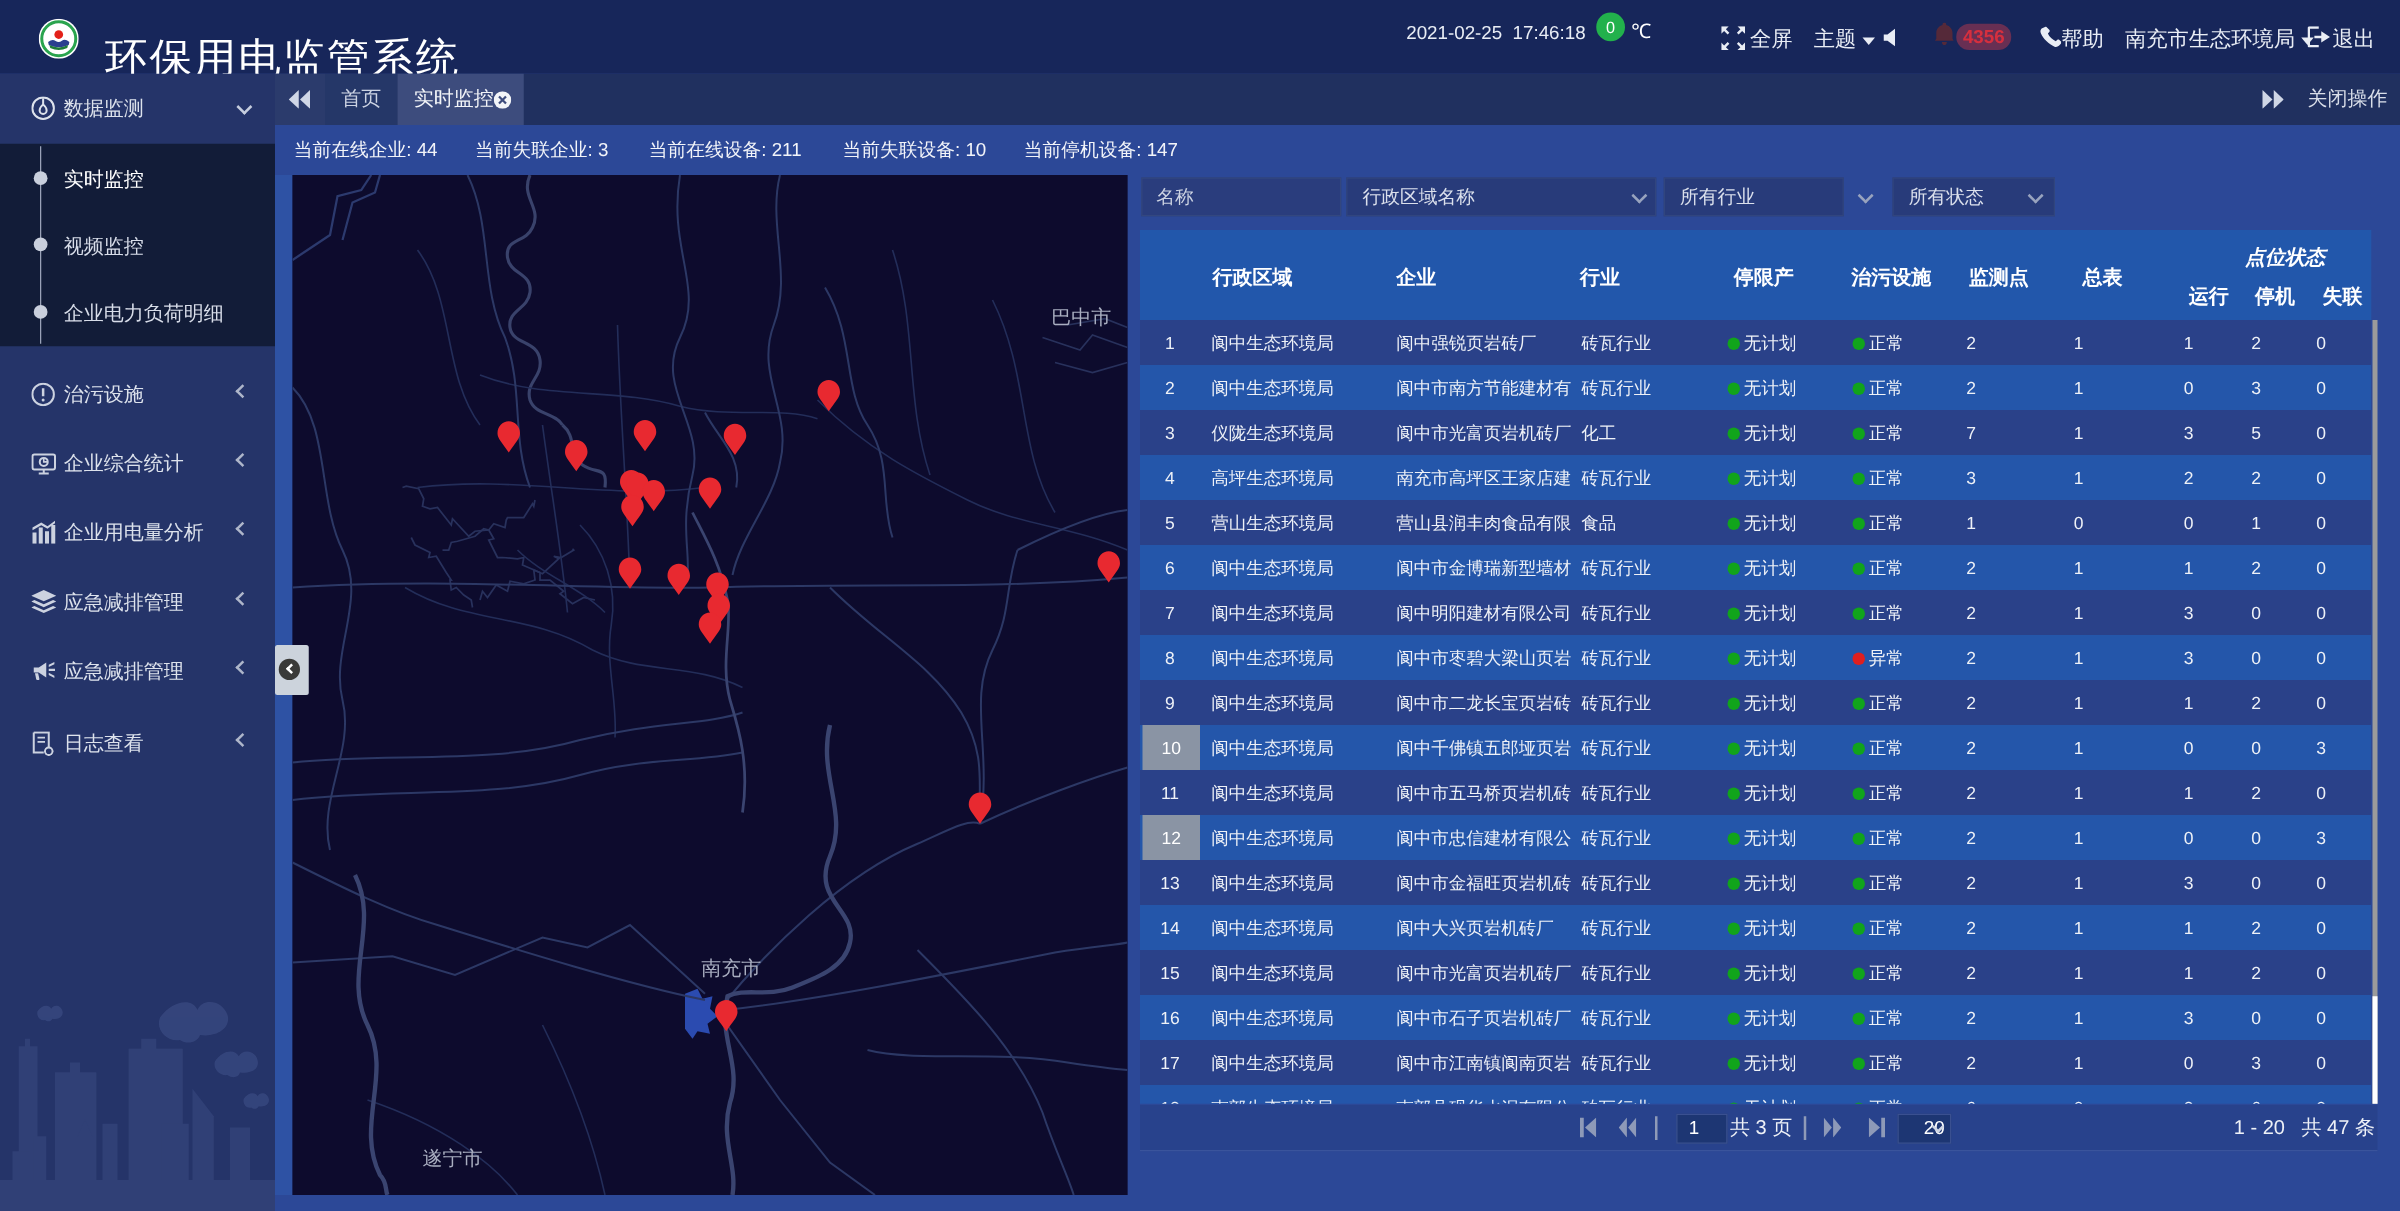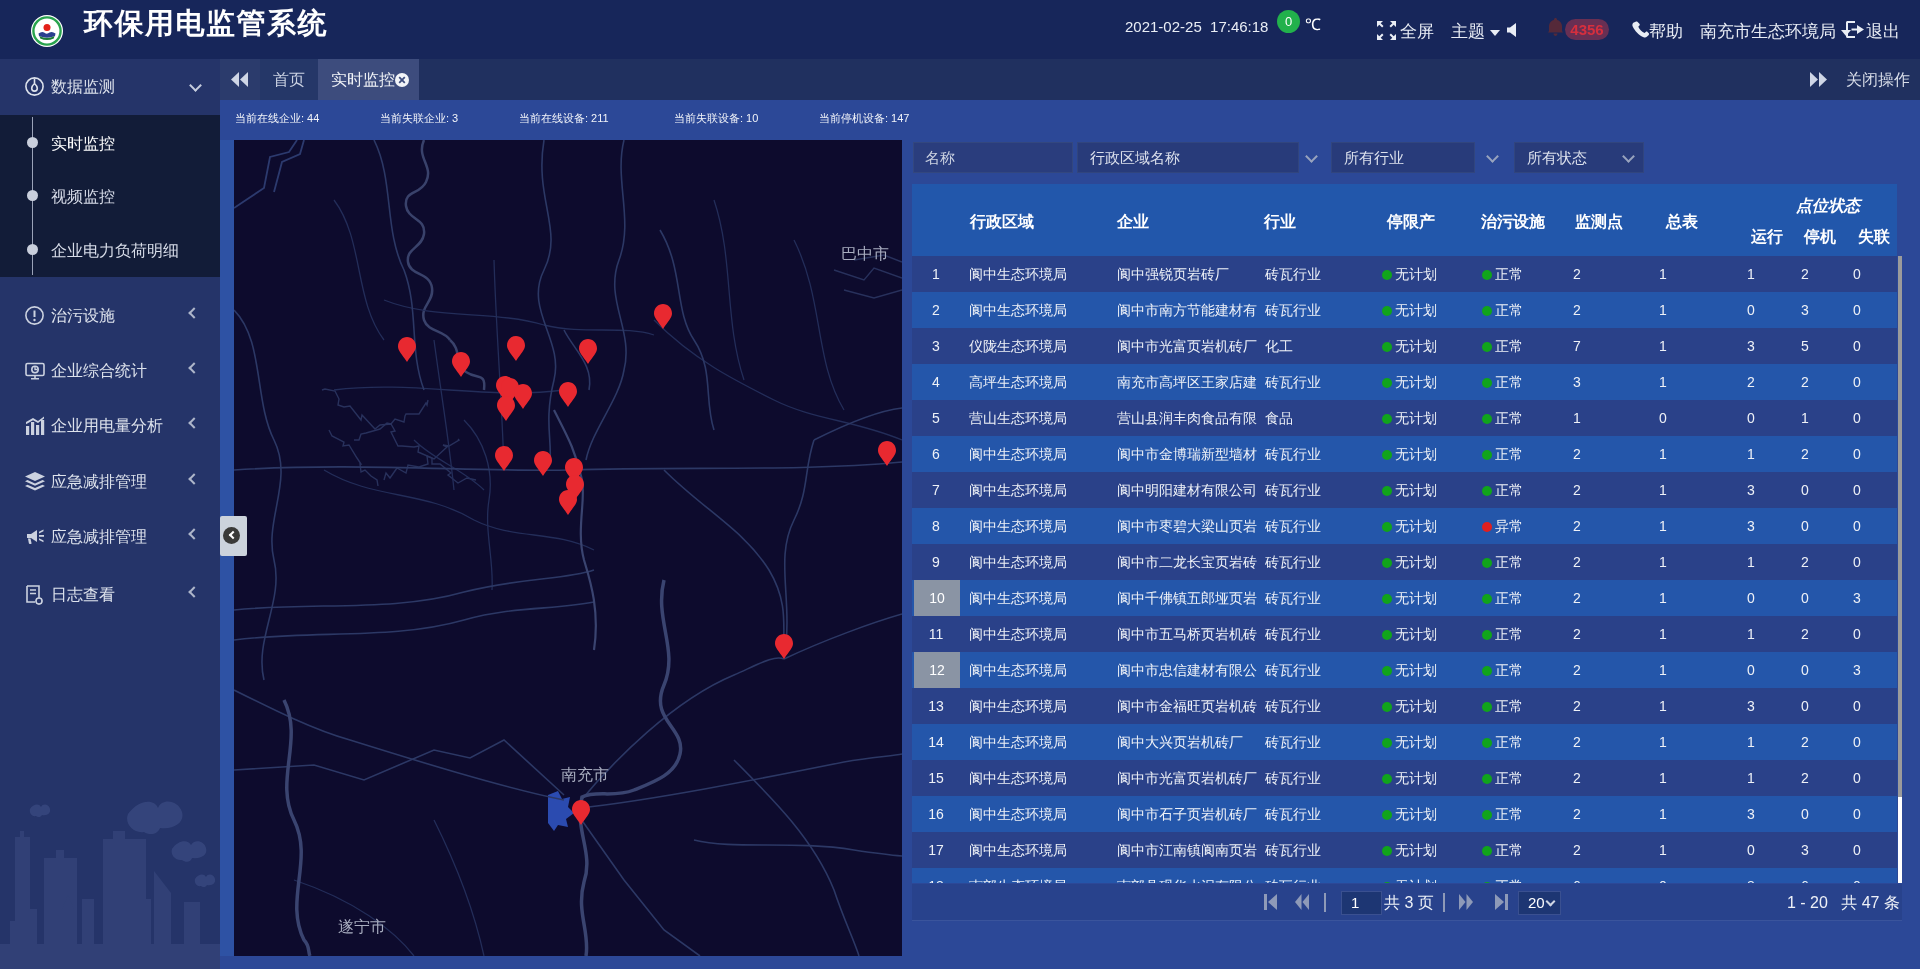--- a/index.html
+++ b/index.html
@@ -1,21 +1,21 @@
 <!DOCTYPE html>
 <html lang="zh"><head>
 <meta charset="utf-8">
 <title>环保用电监管系统</title>
 <style>
 *{margin:0;padding:0;box-sizing:border-box}
 html,body{width:1920px;height:969px;overflow:hidden;font-family:"Liberation Sans",sans-serif;background:#2c4897}
 .abs{position:absolute}
 
 #header{position:absolute;left:0;top:0;width:1920px;height:59px;background:#17265a}
-#title{position:absolute;left:84px;top:4px;font-size:29px;font-weight:bold;color:#fff;letter-spacing:1.5px}
+#title{position:absolute;left:84px;top:24px;font-size:34px;font-weight:normal;color:#fff;letter-spacing:1.5px}
 #hdrtime{position:absolute;left:1125px;top:18px;font-size:15px;color:#e9edf5}
 #tempc{position:absolute;left:1277px;top:10px;width:23px;height:23px;border-radius:50%;background:#22b14c;color:#fff;font-size:13px;text-align:center;line-height:23px}
 #celsius{position:absolute;left:1305px;top:13px;font-size:16px;color:#fff}
 .hitem{position:absolute;top:20px;font-size:17px;color:#e9edf5;white-space:nowrap}
 .caret{display:inline-block;width:0;height:0;border-left:5px solid transparent;border-right:5px solid transparent;border-top:6px solid #e9edf5;vertical-align:middle;margin-left:5px}
 #badge{position:absolute;left:1565px;top:19px;width:44px;height:21px;border-radius:11px;background:rgba(185,55,75,.5);color:#d62f3e;font-size:15px;font-weight:bold;text-align:center;line-height:21px}
 
 #sidebar{position:absolute;left:0;top:59px;width:220px;height:910px;background:#253469;overflow:hidden}
 .mitem{position:absolute;left:0;width:220px;height:56px;color:#dde2ec;font-size:16px}
 .mitem .txt{position:absolute;left:51px;top:18px}
@@ -28,21 +28,21 @@
 .sitem{position:absolute;left:51px;font-size:16px;color:#d8dde9;white-space:nowrap}
 #citysil{position:absolute;left:0;bottom:0;width:220px;height:210px;opacity:.8}
 
 #tabbar{position:absolute;left:220px;top:59px;width:1700px;height:41px;background:#20305f}
 #tbBack{position:absolute;left:0;top:0;width:40px;height:41px;background:#2b3b6c}
 #tabHome{position:absolute;left:40px;top:0;width:58px;height:41px;background:#253768;color:#ccd3e3;font-size:16px;text-align:center;line-height:41px}
 #tabLive{position:absolute;left:98px;top:0;width:101px;height:41px;background:#3d4c7d;color:#f2f4f8;font-size:16px;line-height:41px}
 #tbRight{position:absolute;right:10px;top:0;height:41px;color:#d9dee9;font-size:16px;line-height:41px}
 
 #content{position:absolute;left:220px;top:100px;width:1700px;height:869px;background:#2c4897}
-#stats{position:absolute;left:0;top:0;width:1700px;height:40px;color:#f2f4f9;font-size:11px}
+#stats{position:absolute;left:0;top:0;width:1700px;height:40px;color:#f2f4f9;font-size:15px}
 #stats span{position:absolute;top:11px;white-space:nowrap}
 #lstrip{position:absolute;left:0;top:40px;width:15px;height:816px;background:#2e52a4}
 #mapbox{position:absolute;left:14px;top:40px;width:668px;height:816px;background:#0d0b2d}
 #toggle{position:absolute;left:0;top:416px;width:27px;height:40px;background:#ccd3dc;border-radius:2px}
 #toggle .circ{position:absolute;left:3px;top:11px;width:17px;height:17px;border-radius:50%;background:#3a3a38}
 #toggle .ch{position:absolute;left:7px;top:5px;width:6px;height:6px;border-left:2px solid #fff;border-bottom:2px solid #fff;transform:rotate(45deg)}
 
 #fName{position:absolute;left:693px;top:42px;width:160px;height:31px;background:#2a3d7d;border:1px solid #33477f;color:#ccd3e2;font-size:15px;line-height:29px;padding-left:11px}
 .fsel{position:absolute;top:42px;height:31px;background:#283b7a;border:1px solid #31457e;color:#dbe0ec;font-size:15px;line-height:29px;padding-left:12px}
 .fsel .sarr{position:absolute;top:9px;width:9px;height:9px;border-left:2px solid #98a3be;border-bottom:2px solid #98a3be;transform:rotate(-45deg)}
@@ -66,21 +66,21 @@
 .c10{left:920px;width:50px;text-align:center}
 .dot{display:inline-block;width:10px;height:10px;border-radius:50%;margin-right:3px;vertical-align:-1px}
 .grn{background:#11a41b}
 .red{background:#e01f1f}
 #tscroll{position:absolute;left:1678px;top:156px;width:4px;height:627px;background:#9b9b9b}
 #tthumb{position:absolute;left:1678px;top:697px;width:4px;height:86px;background:#fff}
 #tfoot{position:absolute;left:692px;top:784px;width:990px;height:37px;background:#28428c;border-bottom:1px solid #3a549c;color:#eef1f7;font-size:16px;line-height:37px}
 #tfoot .ico{position:absolute;top:10px;fill:#8e9ab8}
 .psep{position:absolute;top:9px;width:2px;height:19px;background:#8e9ab8}
 #pginput{position:absolute;left:429px;top:7px;width:41px;height:24px;background:#1d3673;border:1px solid #466;border-color:#3a5090;color:#fff;font-size:15px;line-height:22px;padding-left:9px}
-#pgsel{position:absolute;left:606px;top:7px;width:43px;height:24px;background:#1d3673;border:1px solid #3a5090;color:#fff;font-size:15px;line-height:22px;padding-left:9px}
+#pgsel{position:absolute;left:606px;top:7px;width:43px;height:24px;background:#1d3673;border:1px solid #3a5090;color:#fff;font-size:15px;line-height:22px;padding-left:20px}
 #pgsel .sarr{position:absolute;right:6px;top:6px;width:7px;height:7px;border-left:2px solid #cfd6e4;border-bottom:2px solid #cfd6e4;transform:rotate(-45deg)}
 </style>
 </head>
 <body>
 
 <div id="header">
   <svg class="abs" style="left:31px;top:15px" width="32" height="32" viewBox="0 0 32 32">
     <circle cx="16" cy="16" r="16" fill="#ffffff"></circle>
     <circle cx="16" cy="16" r="13.6" fill="none" stroke="#2aa44e" stroke-width="2.4"></circle>
     <circle cx="16" cy="12.6" r="3.5" fill="#e32119"></circle>
@@ -343,21 +343,21 @@
     </g>
   </svg>
   </div>
   <div id="toggle">
       <div class="circ">
         <div class="ch"></div>
       </div>
     </div>
 
   <div id="fName">名称</div>
-  <div class="fsel" style="left:857px;width:222px">行政区域名称<span class="sarr" style="left:229px"></span></div>
+  <div class="fsel" style="left:857px;width:248px">行政区域名称<span class="sarr" style="left:229px"></span></div>
   <div class="fsel" style="left:1111px;width:144px">所有行业<span class="sarr" style="left:156px"></span></div>
   <div class="fsel" style="left:1294px;width:130px">所有状态<span class="sarr" style="left:109px"></span></div>
 
   <div id="thead">
     <span style="left:58px;top:28px">行政区域</span>
     <span style="left:205px;top:28px">企业</span>
     <span style="left:352px;top:28px">行业</span>
     <span style="left:475px;top:28px">停限产</span>
     <span style="left:569px;top:28px">治污设施</span>
     <span style="left:663px;top:28px">监测点</span>

